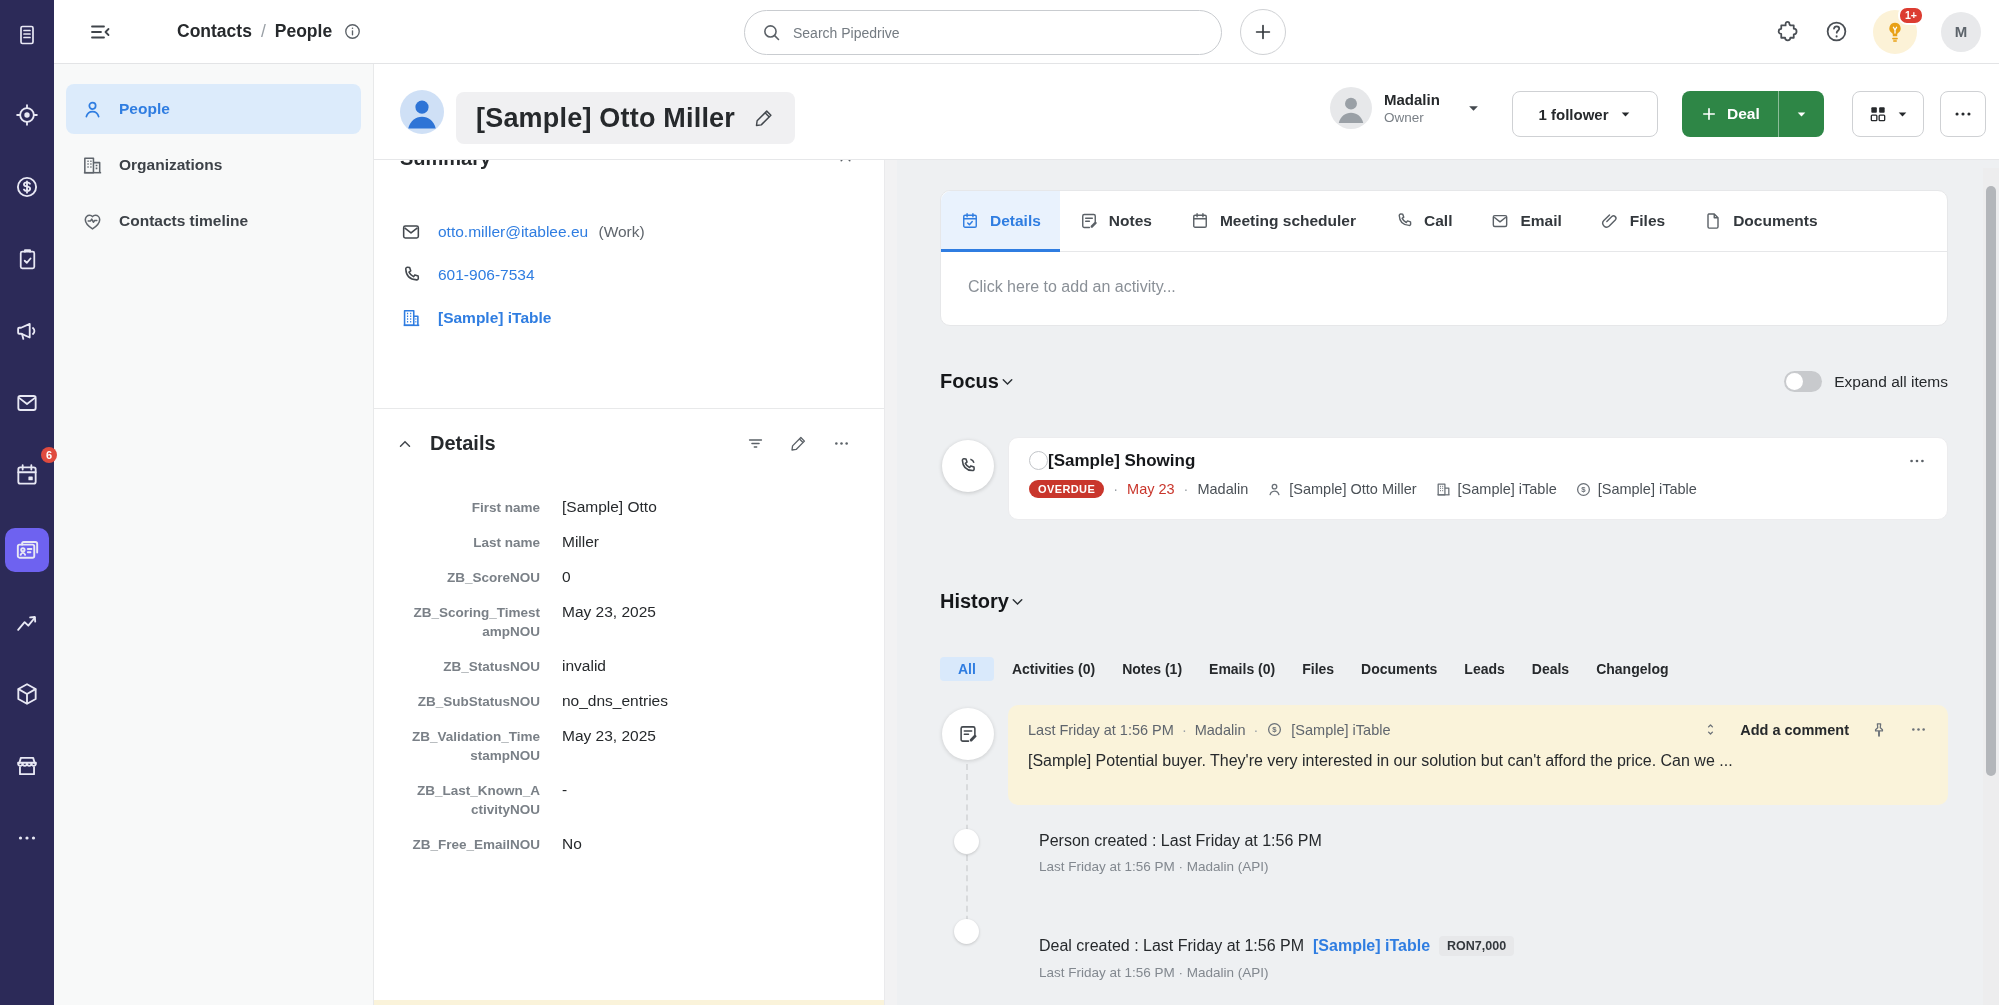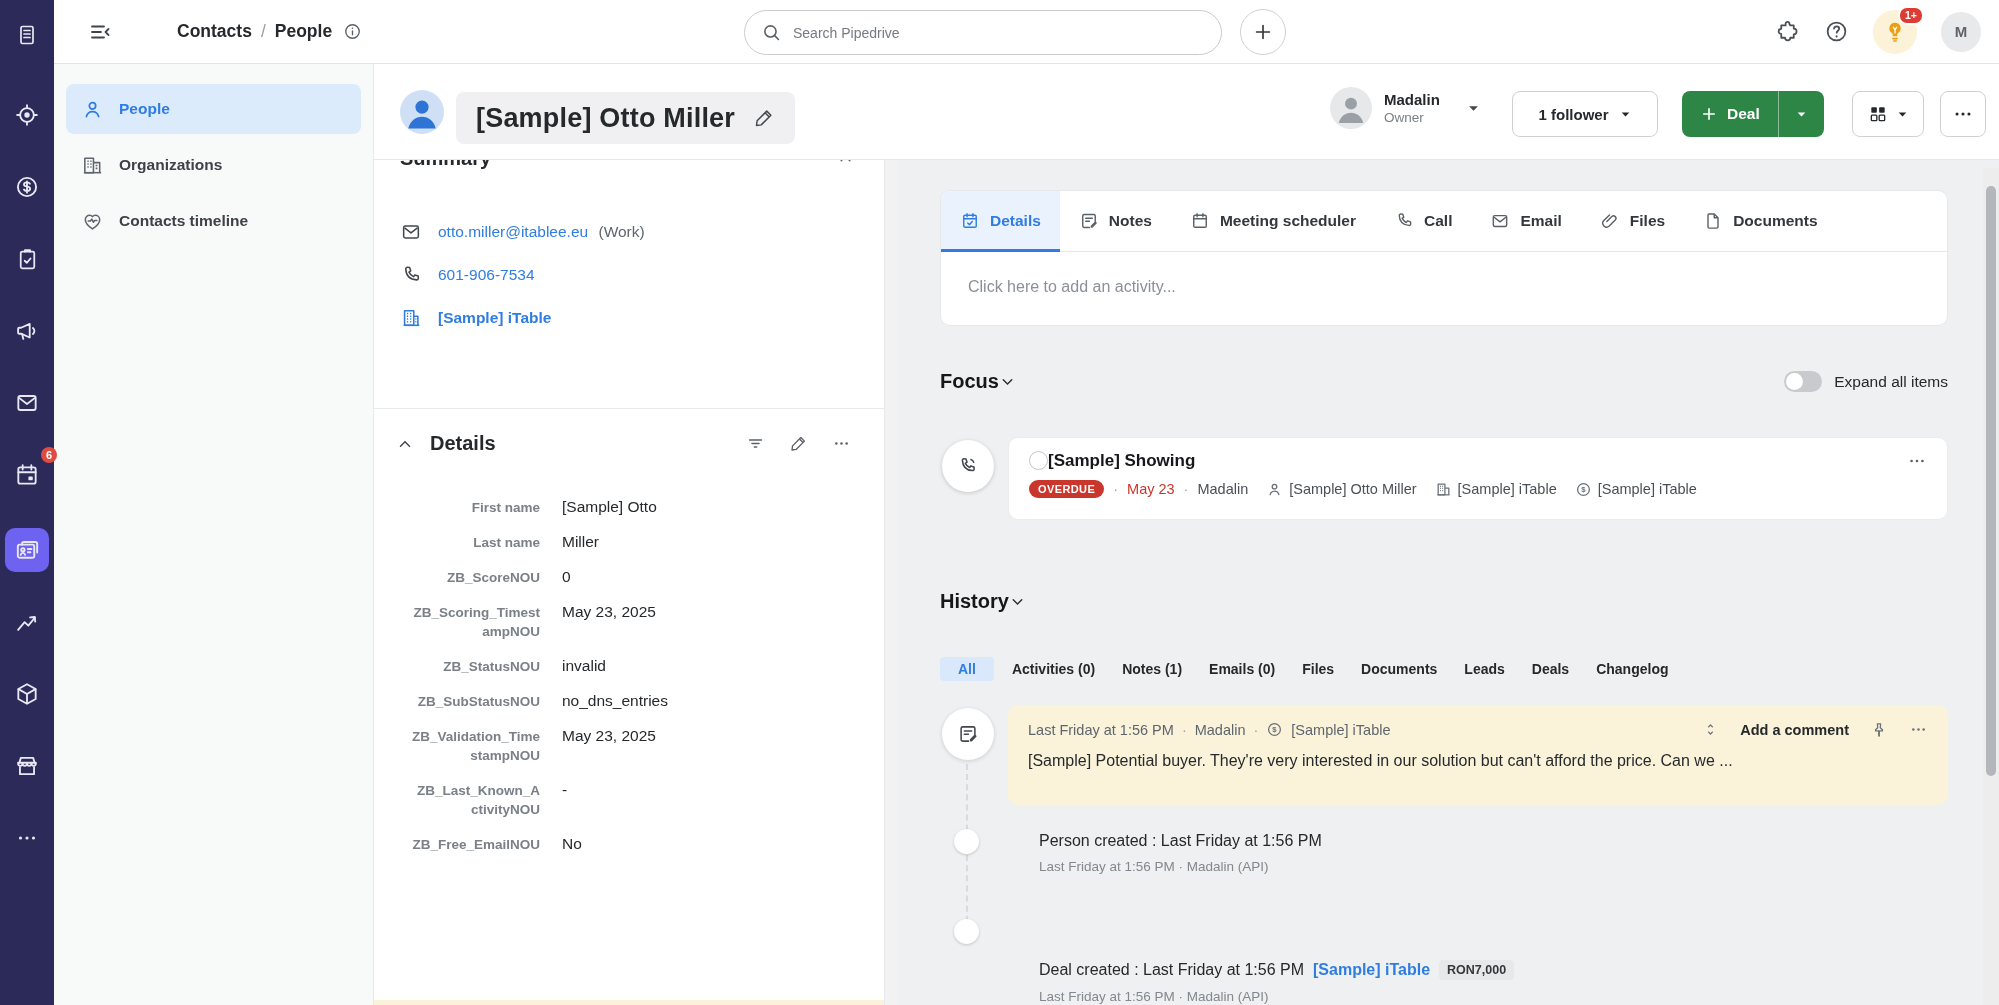--- a/index.html
+++ b/index.html
@@ -747,21 +747,21 @@
 
 <div class="tl-dot" style="left:954px; top:829px;"></div>
 <div class="event" style="top:832px;">
   <div class="ev-line">
     <span>Person created : Last Friday at 1:56 PM</span>
   </div>
   <div class="ev-meta">Last Friday at 1:56 PM · Madalin (API)</div>
 </div>
 
 <div class="tl-dot" style="left:954px; top:919px;"></div>
-<div class="event" style="top:960px;">
+<div class="event" style="top:936px;">
   <div class="ev-line">
     <span>Deal created : Last Friday at 1:56 PM</span>
     <span class="ev-link">[Sample] iTable</span>
     <span class="ev-badge">RON7,000</span>
   </div>
   <div class="ev-meta">Last Friday at 1:56 PM · Madalin (API)</div>
 </div>
 
 <div class="v-track">
   <div class="v-thumb"></div>

